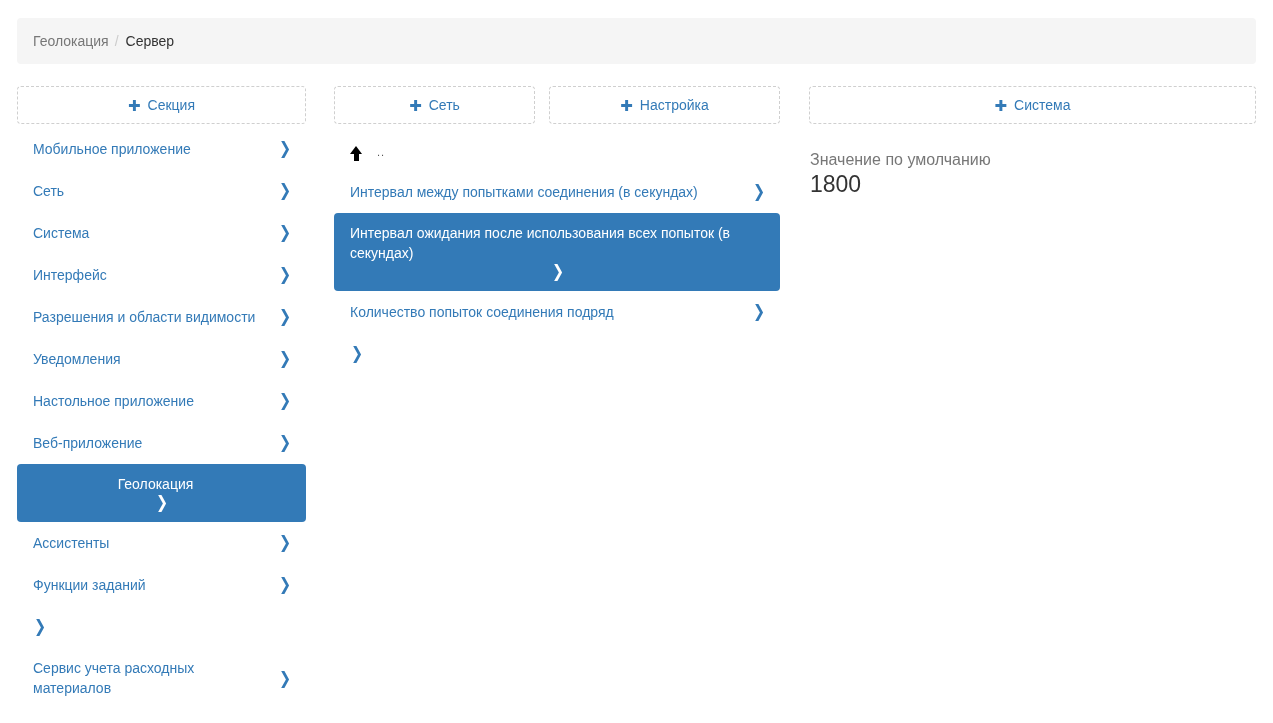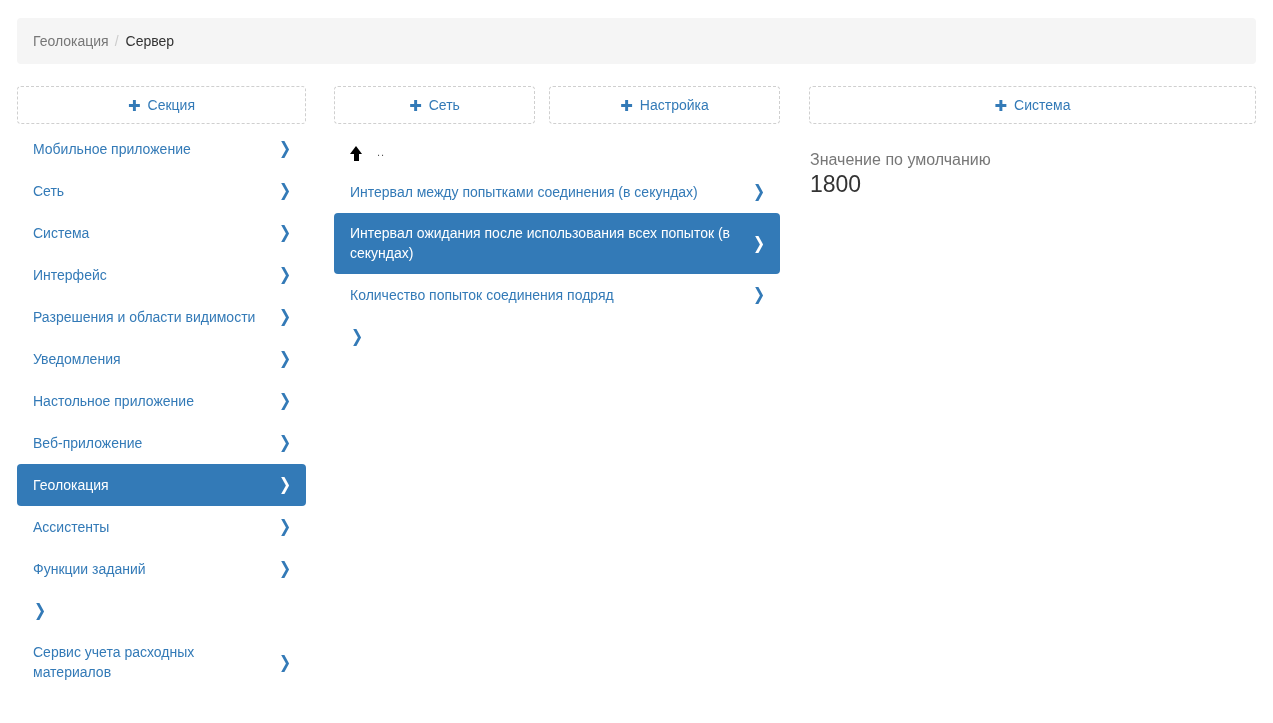--- a/index.html
+++ b/index.html
@@ -133,20 +133,21 @@
     flex: 0 0 auto;
     font-size: 17px;
     font-weight: bold;
     line-height: 1;
     color: #337ab7;
     transform: scaleX(0.85);
   }
   .nav-item.active {
     background: #337ab7;
     color: #ffffff;
+    flex-direction: column;
   }
   .nav-item.active .chev { color: #ffffff; }
 
   
   .parent-row {
     display: flex;
     align-items: center;
     padding: 6px 16px 10px 16px;
     cursor: pointer;
     color: #333333;

